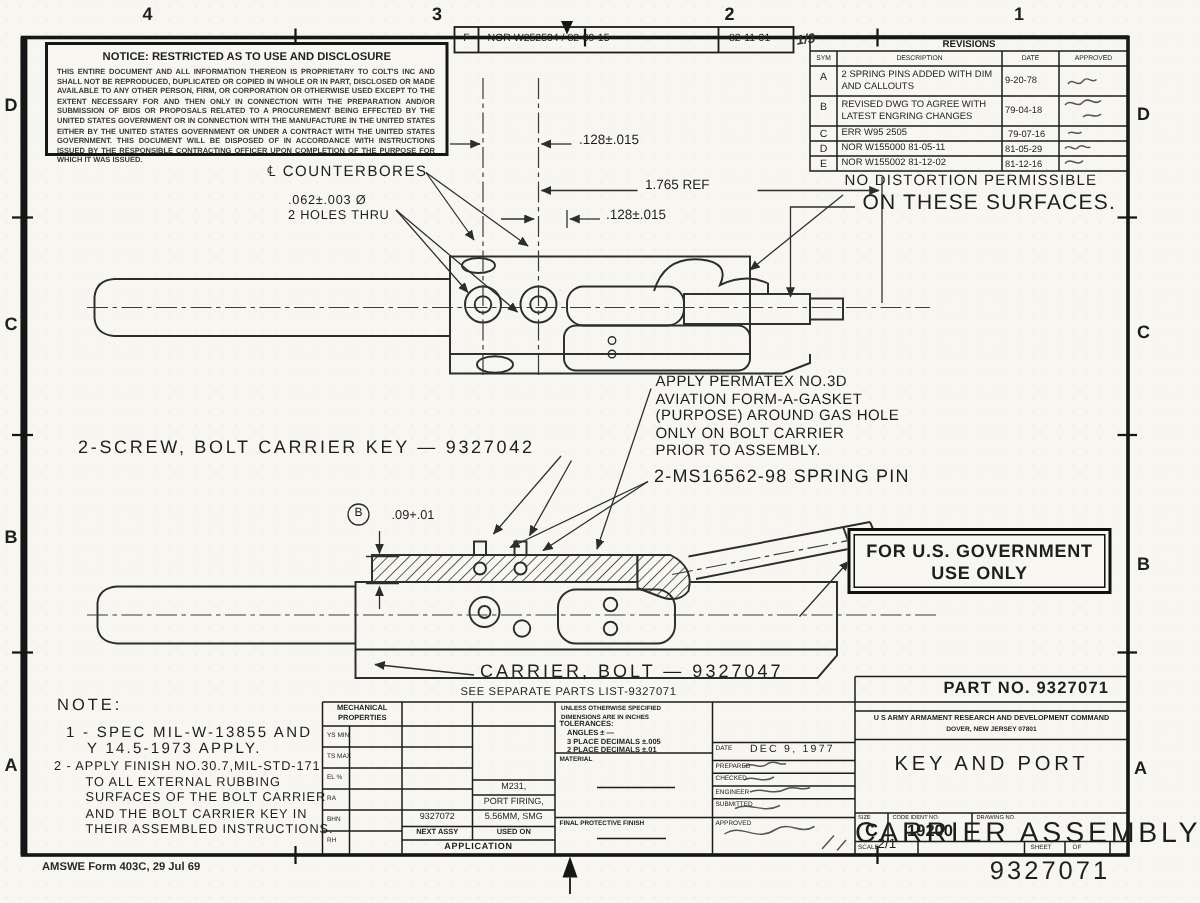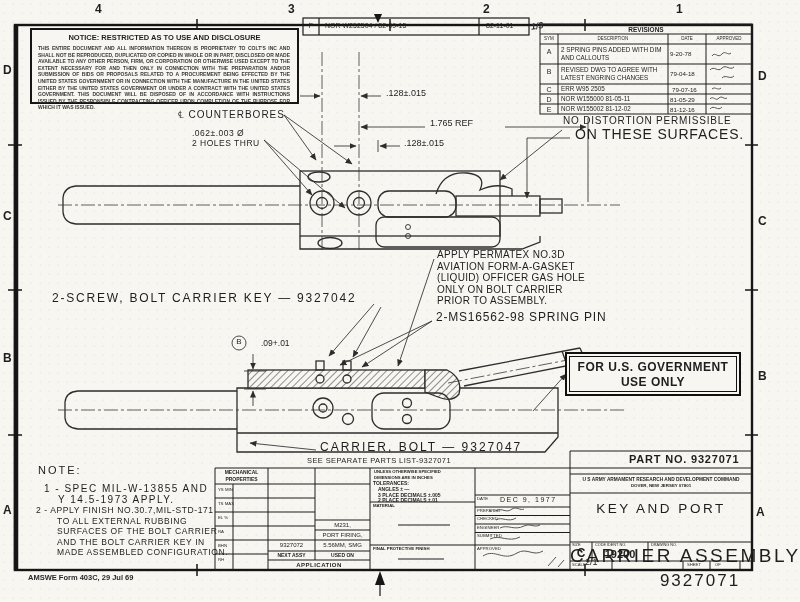--- a/index.html
+++ b/index.html
@@ -265,21 +265,21 @@
   <div class="t" style="left:178px;top:109px;font-size:10px;letter-spacing:1px;">℄ COUNTERBORES</div>
   <div class="t" style="left:192px;top:129px;font-size:8.5px;letter-spacing:0.5px;">.062±.003 Ø</div>
   <div class="t" style="left:192px;top:139px;font-size:8.5px;letter-spacing:0.5px;">2 HOLES THRU</div>
 
   <div class="t" style="left:386px;top:89px;font-size:9px;">.128±.015</div>
   <div class="t" style="left:430px;top:119px;font-size:9px;">1.765 REF</div>
   <div class="t" style="left:404px;top:139px;font-size:9px;">.128±.015</div>
 
   <div class="t" style="left:437px;top:249px;font-size:10px;letter-spacing:0.3px;">APPLY PERMATEX NO.3D</div>
   <div class="t" style="left:437px;top:260.5px;font-size:10px;letter-spacing:0.3px;">AVIATION FORM-A-GASKET</div>
-  <div class="t" style="left:437px;top:272px;font-size:10px;letter-spacing:0.3px;">(LIQUID) OFFICER GAS HOLE</div>
+  <div class="t" style="left:437px;top:272px;font-size:10px;letter-spacing:0.3px;">(PURPOSE) AROUND GAS HOLE</div>
   <div class="t" style="left:437px;top:283.5px;font-size:10px;letter-spacing:0.3px;">ONLY ON BOLT CARRIER</div>
   <div class="t" style="left:437px;top:295px;font-size:10px;letter-spacing:0.3px;">PRIOR TO ASSEMBLY.</div>
 
   <div class="t" style="left:436px;top:311px;font-size:12px;letter-spacing:0.8px;">2-MS16562-98 SPRING PIN</div>
 
   <div class="t" style="left:52px;top:292px;font-size:12px;letter-spacing:1.8px;">2-SCREW, BOLT CARRIER KEY — 9327042</div>
 
   <div class="t ctr" style="left:233px;top:338px;width:12px;font-size:8px;">B</div>
   <div class="t" style="left:261px;top:339px;font-size:8.5px;">.09+.01</div>
 
@@ -294,21 +294,21 @@
 
   <div class="t" style="left:597px;top:453px;font-size:11px;font-weight:bold;letter-spacing:0.8px;margin-left:32px;">PART NO. 9327071</div>
 
   <div class="t" style="left:38px;top:464px;font-size:11px;letter-spacing:2px;">NOTE:</div>
   <div class="t" style="left:44px;top:483px;font-size:10px;letter-spacing:1.5px;">1 - SPEC MIL-W-13855 AND</div>
   <div class="t" style="left:58px;top:494px;font-size:10px;letter-spacing:1.5px;">Y 14.5-1973 APPLY.</div>
   <div class="t" style="left:36px;top:506px;font-size:8.5px;letter-spacing:0.6px;">2 - APPLY FINISH NO.30.7,MIL-STD-171</div>
   <div class="t" style="left:57px;top:516.5px;font-size:8.5px;letter-spacing:0.6px;">TO ALL EXTERNAL RUBBING</div>
   <div class="t" style="left:57px;top:527px;font-size:8.5px;letter-spacing:0.6px;">SURFACES OF THE BOLT CARRIER</div>
   <div class="t" style="left:57px;top:537.5px;font-size:8.5px;letter-spacing:0.6px;">AND THE BOLT CARRIER KEY IN</div>
-  <div class="t" style="left:57px;top:548px;font-size:8.5px;letter-spacing:0.6px;">MADE ASSEMBLED CONFIGURATION.</div>
+  <div class="t" style="left:57px;top:548px;font-size:8.5px;letter-spacing:0.6px;">THEIR ASSEMBLED INSTRUCTIONS.</div>
 
   <div class="t ctr" style="left:215px;top:470px;width:53px;font-size:5px;font-weight:bold;">MECHANICAL</div>
   <div class="t ctr" style="left:215px;top:476.5px;width:53px;font-size:5px;font-weight:bold;">PROPERTIES</div>
   <div class="t" style="left:218px;top:488px;font-size:4.3px;">YS MIN</div>
   <div class="t" style="left:218px;top:502px;font-size:4.3px;">TS MAX</div>
   <div class="t" style="left:218px;top:516px;font-size:4.3px;">EL %</div>
   <div class="t" style="left:218px;top:530px;font-size:4.3px;">RA</div>
   <div class="t" style="left:218px;top:544px;font-size:4.3px;">BHN</div>
   <div class="t" style="left:218px;top:558px;font-size:4.3px;">RH</div>
 

